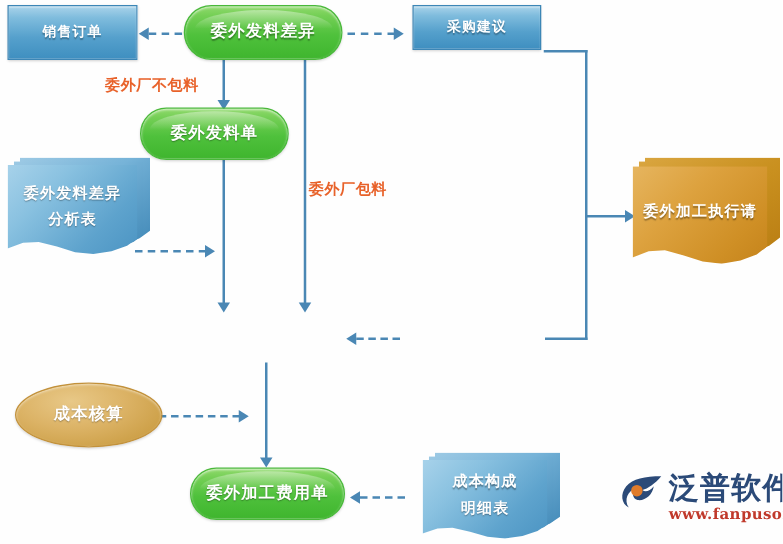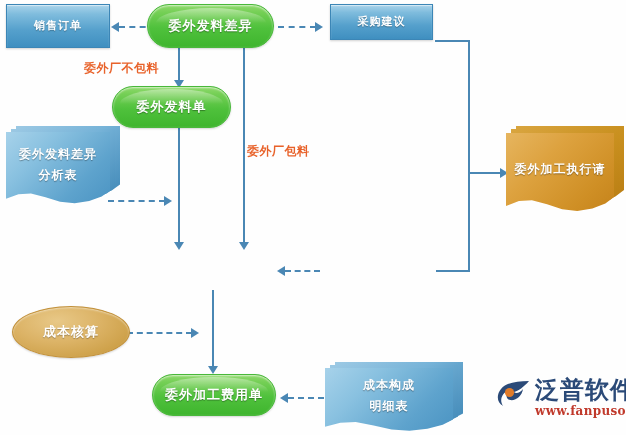--- a/index.html
+++ b/index.html
@@ -194,21 +194,21 @@
 
 
   <div class="node ellipse" style="left:12px;top:306px;width:118px;height:52px;text-align:center;">
     <span>成本核算</span>
   </div>
 
   <div class="node green" style="left:152px;top:374px;width:124px;height:42px;">
     <span>委外加工费用单</span>
   </div>
 
-  <div class="docstack doc-blue" style="left:325px;top:368px;width:100px;height:66px;padding-left:28px;">
+  <div class="docstack doc-blue" style="left:338px;top:368px;width:100px;height:66px;">
     <div class="sheet" style="left:10px;top:-6px;">
         <div class="wave edge"></div>
       </div>
     <div class="sheet" style="left:5px;top:-3px;">
         <div class="wave edge"></div>
       </div>
     <div class="sheet">
         <div class="wave"></div>
       </div>
     <div class="label">

